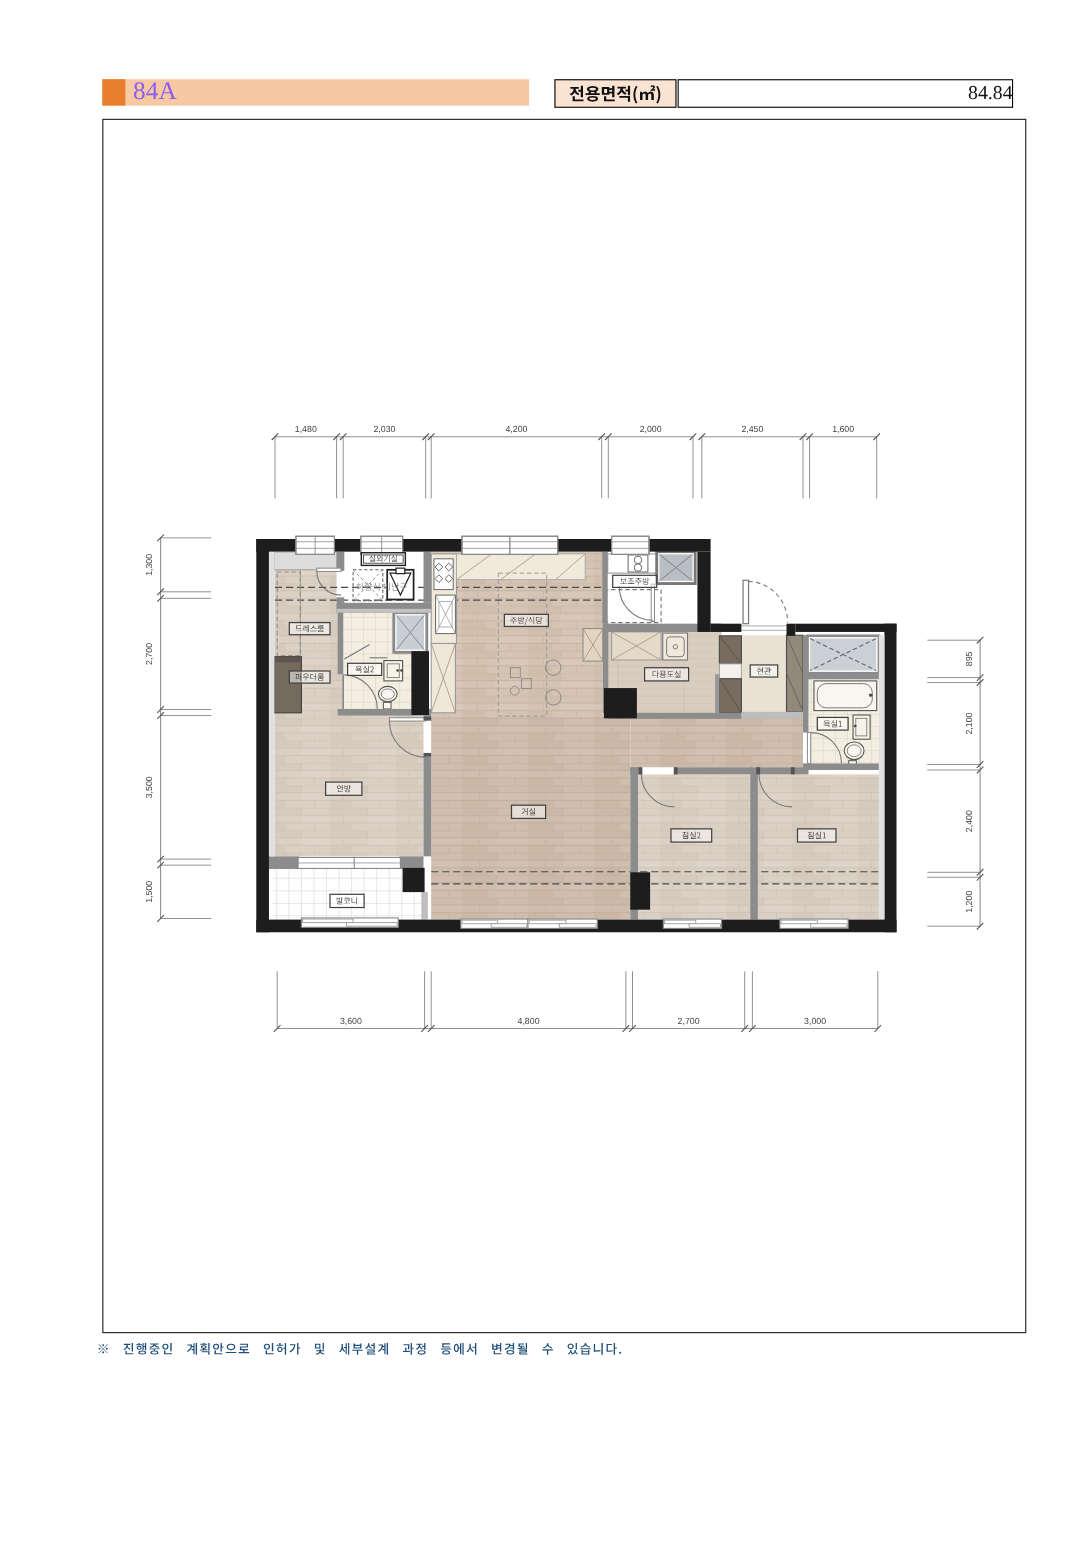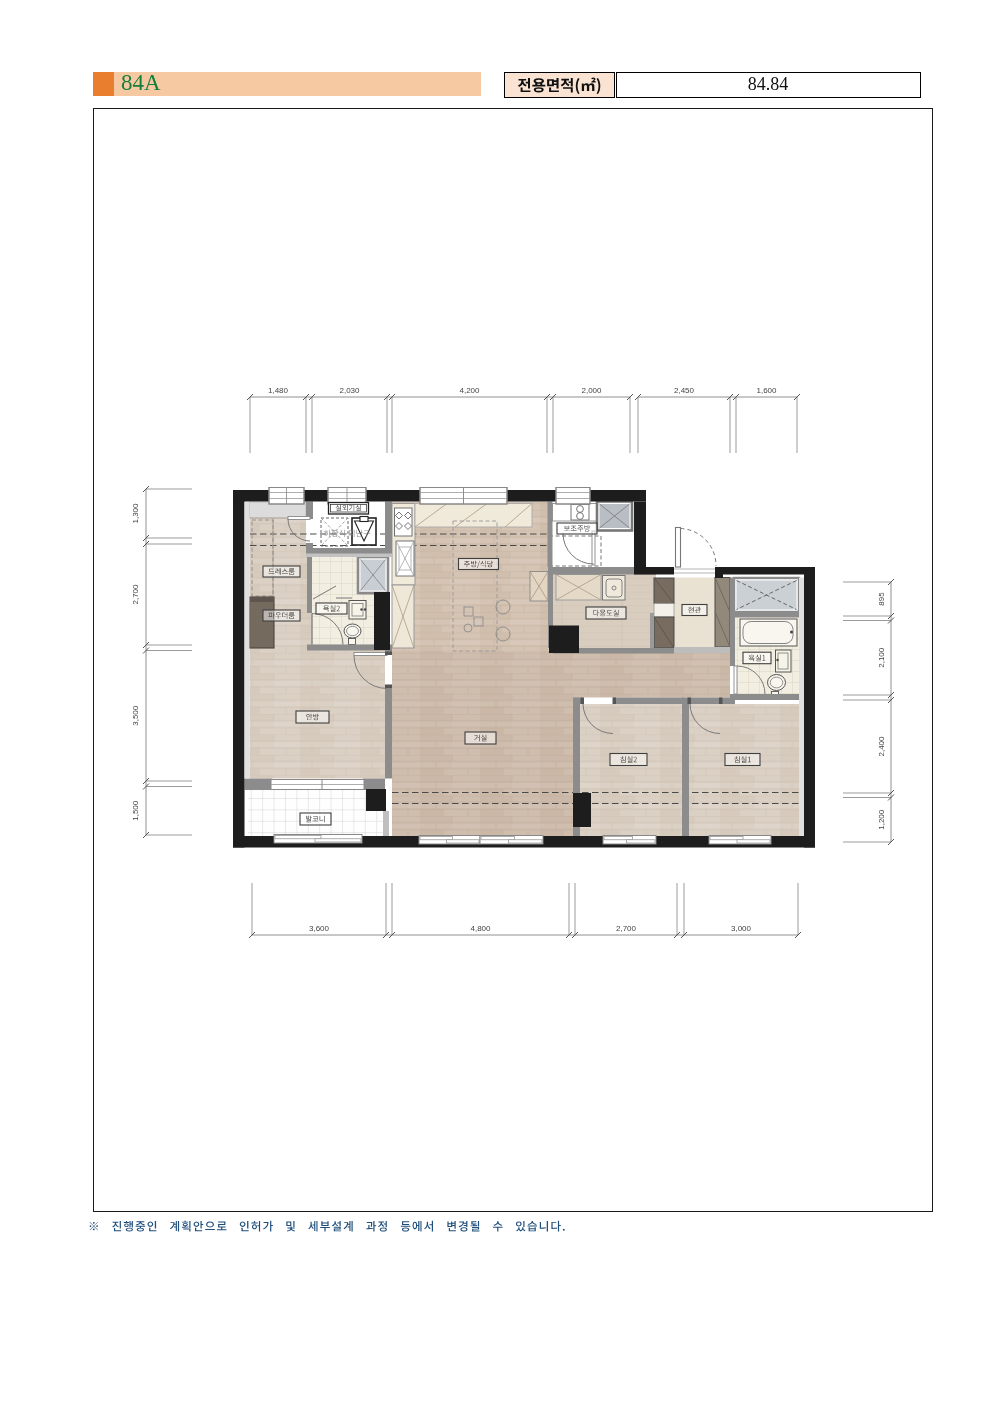--- a/index.html
+++ b/index.html
@@ -5,27 +5,27 @@
 .serif{font-family:"Liberation Serif",serif}
 #page{position:relative;width:992px;height:1403px}
 </style></head>
 <body>
 <div id="page">
 
 <div style="position:absolute;left:93px;top:71.5px;width:388px;height:24px;background:#F6C9A2"></div>
 
 <div style="position:absolute;left:93px;top:71.5px;width:20.5px;height:24px;background:#E87E2E"></div>
 
-<div class="serif" style="position:absolute;left:121px;top:70px;font-size:23px;color:#15803d">84A</div>
+<div class="serif" style="position:absolute;left:121px;top:70px;font-size:23px;color:#8b5cf6">84A</div>
 
 <div style="position:absolute;left:504px;top:72px;width:111px;height:26px;background:#FAE3D3;border:1.6px solid #000;box-sizing:border-box"></div>
 
 <div style="position:absolute;left:615.5px;top:72px;width:305px;height:26px;background:#fff;border:1.6px solid #000;box-sizing:border-box"></div>
 
-<div class="serif" style="position:absolute;left:615.5px;top:73.5px;width:305px;text-align:center;font-size:18px;color:#111">84.84</div>
+<div class="serif" style="position:absolute;left:615.5px;top:73.5px;width:305px;text-align:right;font-size:18px;color:#111">84.84</div>
 
 <div style="position:absolute;left:93px;top:107.5px;width:840px;height:1104px;border:1.6px solid #1a1a1a;box-sizing:border-box"></div>
 <svg width="992" height="1403" viewBox="0 0 992 1403" style="position:absolute;left:0;top:0">
 <defs>
 <pattern id="woodBed" width="60" height="20.4" patternUnits="userSpaceOnUse">
  <rect width="60" height="20.4" fill="#DBD0C4"></rect>
  <rect y="0" width="34" height="6.8" fill="#D7CBBE"></rect>
  <rect x="34" y="6.8" width="26" height="6.8" fill="#DED4C9"></rect>
  <rect y="13.6" width="20" height="6.8" fill="#D6CABC"></rect>
  <line x1="0" y1="0" x2="60" y2="0" stroke="#CCC0B1" stroke-width="0.8"></line>

